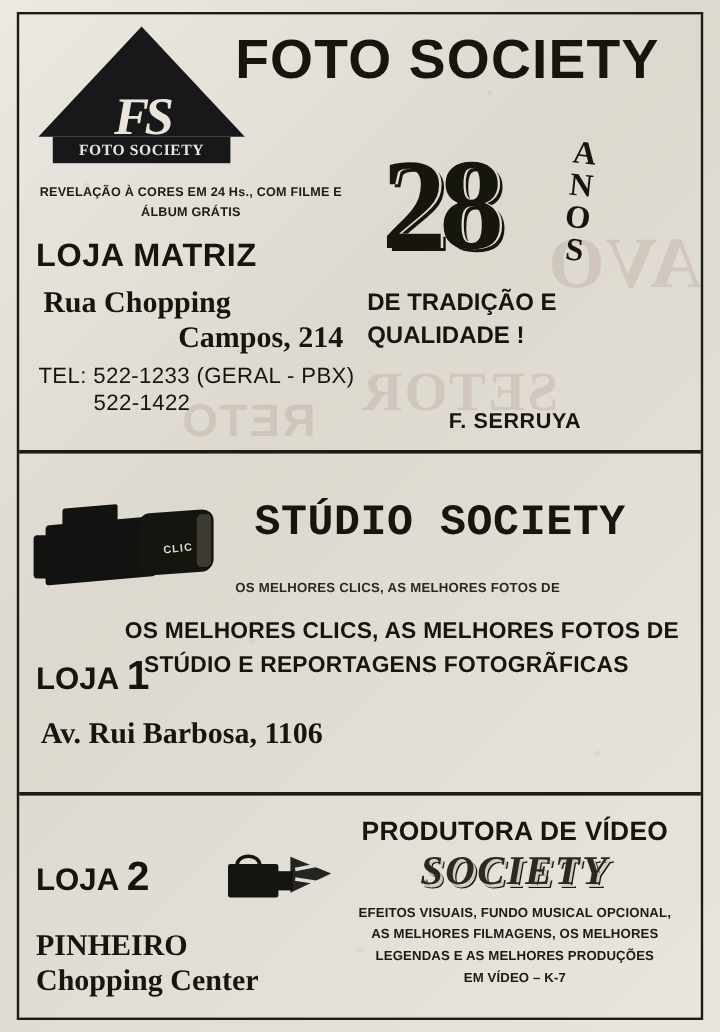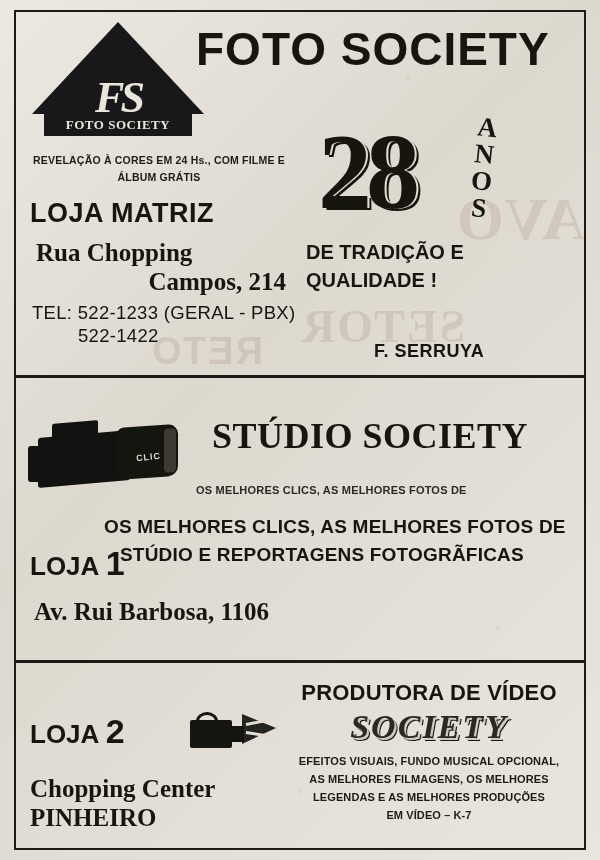--- a/index.html
+++ b/index.html
@@ -234,21 +234,21 @@
     font-weight: bold;
     color: #16160f;
     letter-spacing: 0.5px;
   }
 
   
   .studio-title {
     position: absolute;
     left: 212px;
     top: 415px;
-    font-family: Liberation Serif, serif;
+    font-family: Liberation Mono, monospace;
     font-weight: bold;
     font-size: 36px;
     letter-spacing: 0.5px;
     color: #16160f;
   }
   .studio-sub-small {
     position: absolute;
     left: 196px;
     top: 484px;
     font-size: 11px;
@@ -538,22 +538,22 @@
   </div>
   <div class="camcorder">
     <div class="cc-reel"></div>
     <div class="cc-body"></div>
     <div class="cc-lens"></div>
     <div class="cc-beam"></div>
     <div class="cc-beam-cut1"></div>
     <div class="cc-beam-cut2"></div>
   </div>
   <div class="addr-loja2">
+    <span>PINHEIRO</span>
     <span>Chopping Center</span>
-    <span>PINHEIRO</span>
   </div>
   <div class="produtora">PRODUTORA DE VÍDEO</div>
   <div class="society-deco">SOCIETY</div>
   <div class="video-desc">
     <div>EFEITOS VISUAIS, FUNDO MUSICAL OPCIONAL,</div>
     <div>AS MELHORES FILMAGENS, OS MELHORES</div>
     <div>LEGENDAS E AS MELHORES PRODUÇÕES</div>
     <div>EM VÍDEO – K-7</div>
   </div>
 

